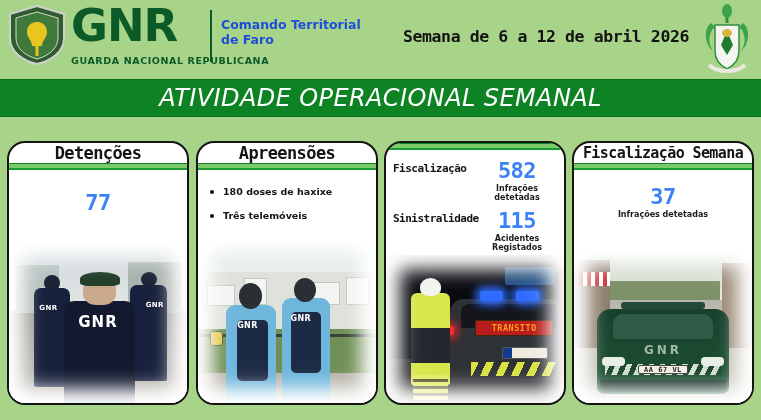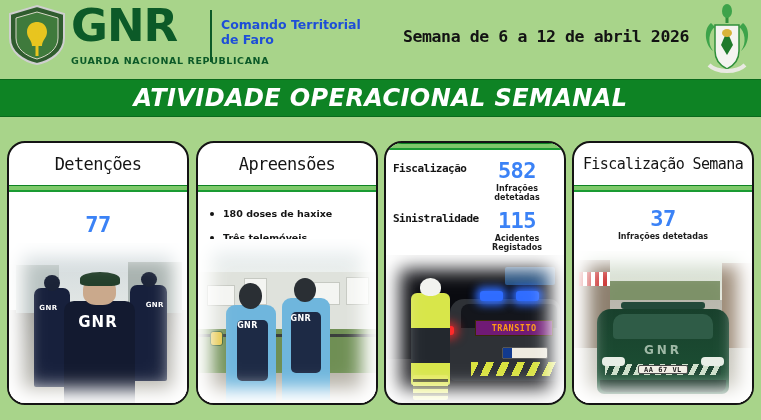--- a/index.html
+++ b/index.html
@@ -40,40 +40,40 @@
   .crest-faro { position: absolute; right: 6px; top: 3px; width: 56px; height: 72px; }
 
   
   .banner {
     position: absolute; left: 0; top: 79px; width: 761px; height: 38px;
     background: #0e8324; display: flex; align-items: center; justify-content: center;
     border-top: 1px solid #0a6a1c; border-bottom: 1px solid #0a6a1c;
   }
   .banner-title {
     font-family: "DejaVu Sans", sans-serif;
-    font-weight: bold; font-style: italic; font-size: 24px;
+    font-weight: normal; font-style: italic; font-size: 24px;
     color: #ffffff; letter-spacing: 0.4px;
   }
 
   
   .cards { position: absolute; left: 0; top: 141px; width: 761px; height: 268px; }
   .card {
     position: absolute; top: 0; width: 182px; height: 264px;
     background: #ffffff; border: 2px solid #141414; border-radius: 18px;
     overflow: hidden; display: flex; flex-direction: column;
   }
   .card.c1 { left: 7px; }
   .card.c2 { left: 196px; }
   .card.c3 { left: 384px; }
   .card.c4 { left: 572px; }
 
   .card-title {
-    height: 42px; display: flex; align-items: center; justify-content: center;
+    height: 20px; display: flex; align-items: center; justify-content: center;
     font-family: "DejaVu Sans Mono", monospace;
-    font-weight: normal; font-size: 17px; color: #141414; letter-spacing: -0.6px;
+    font-weight: bold; font-size: 17px; color: #141414; letter-spacing: -0.6px;
     padding: 4px 4px; white-space: nowrap;
   }
   .card.c4 .card-title { font-size: 15px; }
   .title-rule { height: 7px; background: #7ec96a; border-top: 1px solid #0e8324; border-bottom: 2px solid #1a9b33; }
 
   .card-body { flex: 1; position: relative; }
 
   .big-number {
     font-family: "DejaVu Sans Mono", monospace;
     font-weight: bold; font-size: 22px; color: #3b82f6; text-align: center;
@@ -159,21 +159,21 @@
   .p2 .badge { position: absolute; left: 7%; top: 56%; width: 13px; height: 15px; background: #e3c23c; border: 1px solid #2f5a2c; border-radius: 3px; }
   .p2 .lbl { position: absolute; color: #fff; font-family: "DejaVu Sans", sans-serif; font-weight: bold; font-size: 8px; letter-spacing: 0.4px; }
   .p2 .lbl1 { left: 22%; top: 50%; }
   .p2 .lbl2 { left: 52%; top: 46%; }
 
   
   .p3 { height: 148px; background: #0a0b10; }
   .p3 .road { position: absolute; left: 0; bottom: 0; width: 100%; height: 30%; background: #26262a; }
   .p3 .car { position: absolute; right: 2%; top: 30%; width: 62%; height: 55%; background: #2e3136; border-radius: 14px 10px 5px 5px; }
   .p3 .glass { position: absolute; right: 4%; top: 33%; width: 54%; height: 16%; background: #14161c; border-radius: 8px 6px 0 0; }
-  .p3 .sign { position: absolute; right: 6%; top: 44%; width: 44%; height: 11%; background: #701a75; border: 1px solid #3a2a08; display: flex; align-items: center; justify-content: center; }
+  .p3 .sign { position: absolute; right: 6%; top: 44%; width: 44%; height: 11%; background: #b91c1c; border: 1px solid #3a2a08; display: flex; align-items: center; justify-content: center; }
   .p3 .sign span { color: #ff9b16; font-family: "DejaVu Sans Mono", monospace; font-weight: bold; font-size: 8.5px; letter-spacing: 0.5px; }
   .p3 .blue1, .p3 .blue2 { position: absolute; top: 24%; height: 7%; background: #2f6cff; border-radius: 3px; box-shadow: 0 0 9px 4px #2f6cff; }
   .p3 .blue1 { right: 34%; width: 13%; }
   .p3 .blue2 { right: 14%; width: 13%; }
   .p3 .billboard { position: absolute; right: 5%; top: 8%; width: 28%; height: 12%; background: #1e4a79; border-radius: 2px; }
   .p3 .chevrons { position: absolute; right: 4%; bottom: 18%; width: 48%; height: 10%; background: repeating-linear-gradient(115deg, #d9e23f 0 7px, #2e3136 7px 14px); }
   .p3 .plate { position: absolute; right: 9%; bottom: 30%; width: 26%; height: 8%; background: #eeeae0; border: 1px solid #555; border-radius: 2px; }
   .p3 .plate i { position: absolute; left: 0; top: 0; width: 22%; height: 100%; background: #123a8f; }
   .p3 .tail { position: absolute; right: 62%; top: 48%; width: 9%; height: 6%; background: #ff2a2a; border-radius: 3px; box-shadow: 0 0 10px 4px rgba(255,42,42,0.75); }
   .p3 .offc { position: absolute; left: 14%; top: 26%; width: 22%; height: 62%; background: #d8e64a; border-radius: 6px 6px 2px 2px; }

